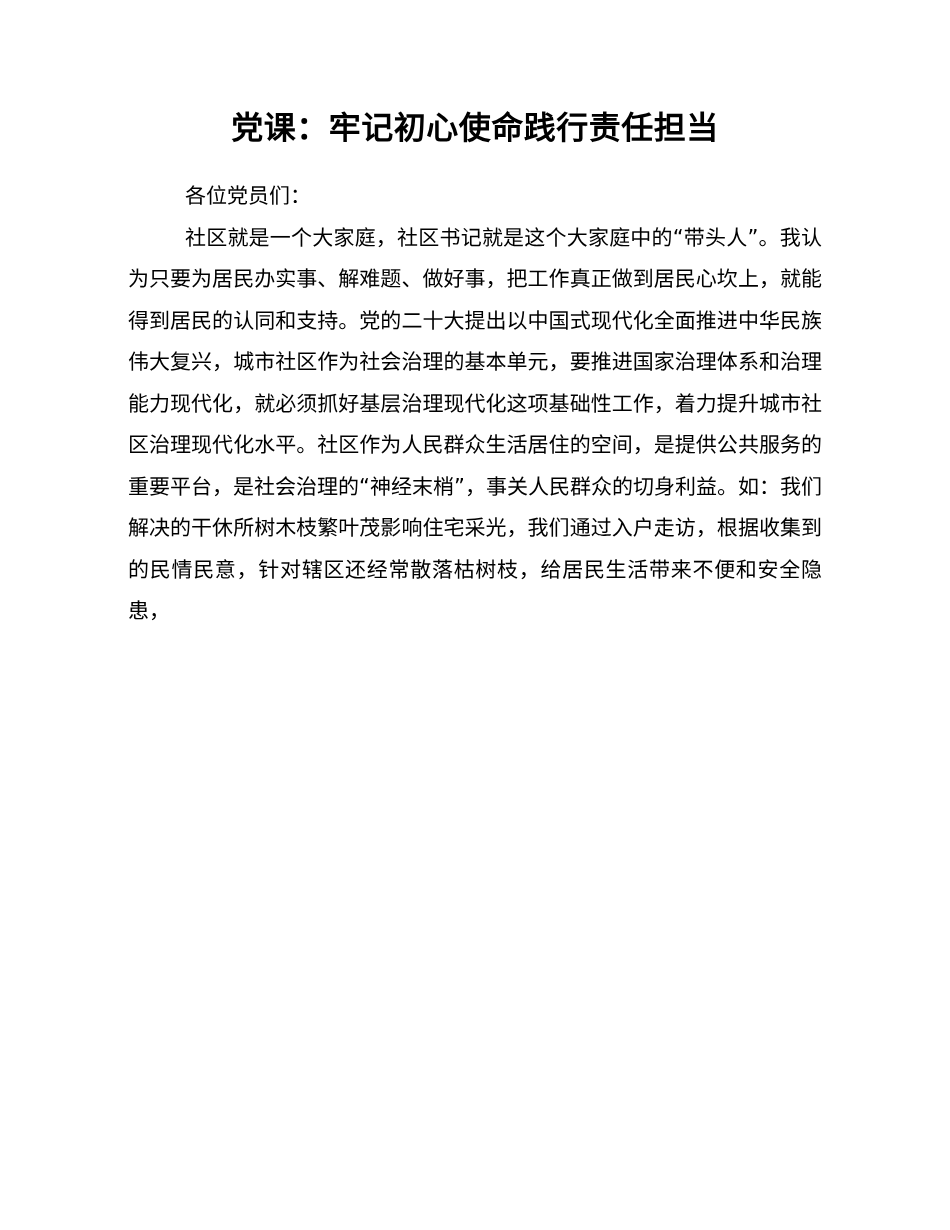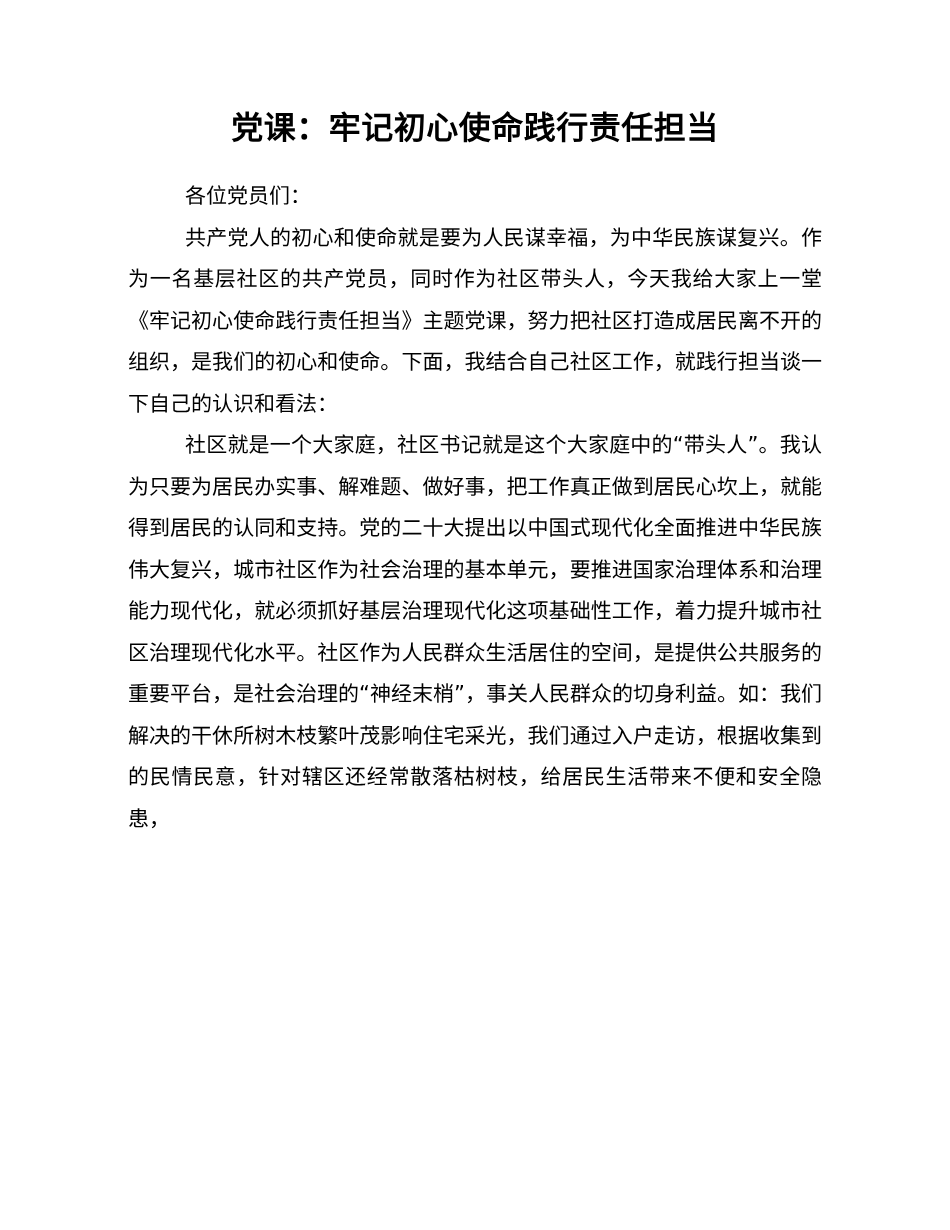--- a/index.html
+++ b/index.html
@@ -68,19 +68,18 @@
 </head>
 <body>
 
 <div class="page">
   <div class="content">
 
     <h1 class="doc-title">党课：牢记初心使命践行责任担当</h1>
 
     <p class="para first-after-title">各位党员们：</p>
 
-    <p class="para">共产党人的初心和使命就是要为人民谋幸福，为中华民族谋复兴。作为一名基层社区的共产党员，同时作为社区带头人，今天我给大家上一堂《牢记初心使命践行责任担当》主题党课，努力把社区打造成居民离不开的组织，是我们的初心和使命。下面，我结合自己社区工作，就践行担当谈一下自己的认识和看法：</p>
 
 
     <p class="para">社区就是一个大家庭，社区书记就是这个大家庭中的“带头人”。我认为只要为居民办实事、解难题、做好事，把工作真正做到居民心坎上，就能得到居民的认同和支持。党的二十大提出以中国式现代化全面推进中华民族伟大复兴，城市社区作为社会治理的基本单元，要推进国家治理体系和治理能力现代化，就必须抓好基层治理现代化这项基础性工作，着力提升城市社区治理现代化水平。社区作为人民群众生活居住的空间，是提供公共服务的重要平台，是社会治理的“神经末梢”，事关人民群众的切身利益。如：我们解决的干休所树木枝繁叶茂影响住宅采光，我们通过入户走访，根据收集到的民情民意，针对辖区还经常散落枯树枝，给居民生活带来不便和安全隐患，</p>
 
   </div>
 </div>
 
 </body></html>

